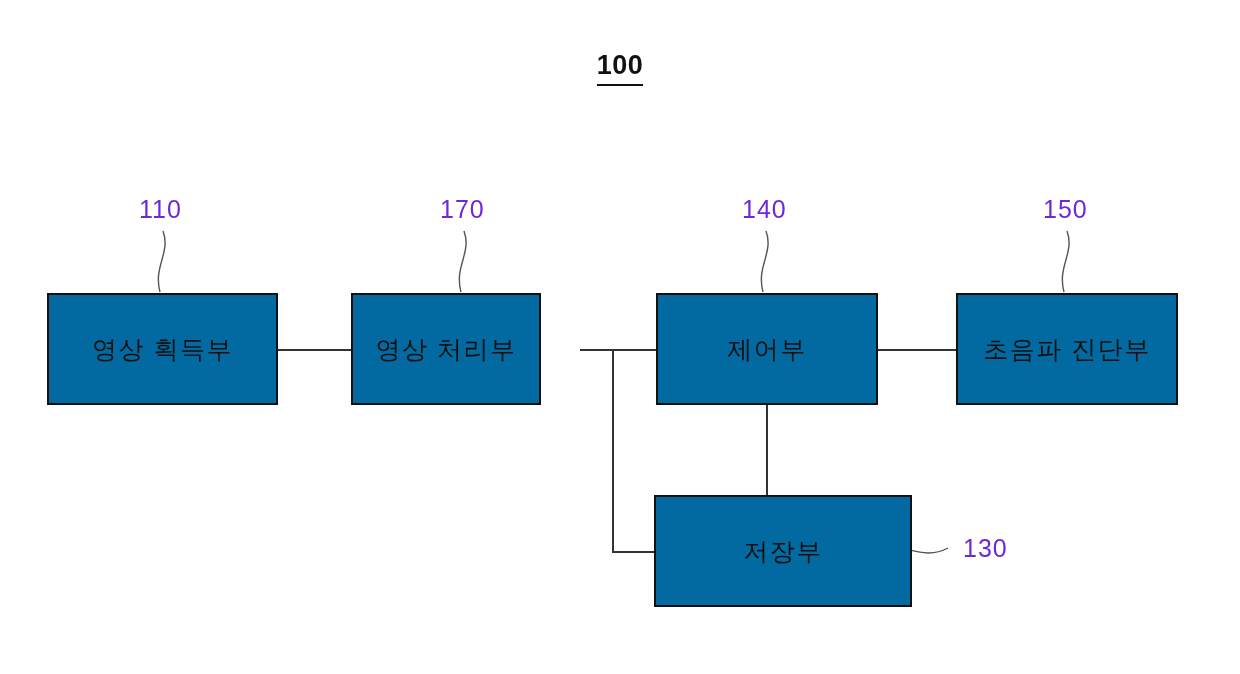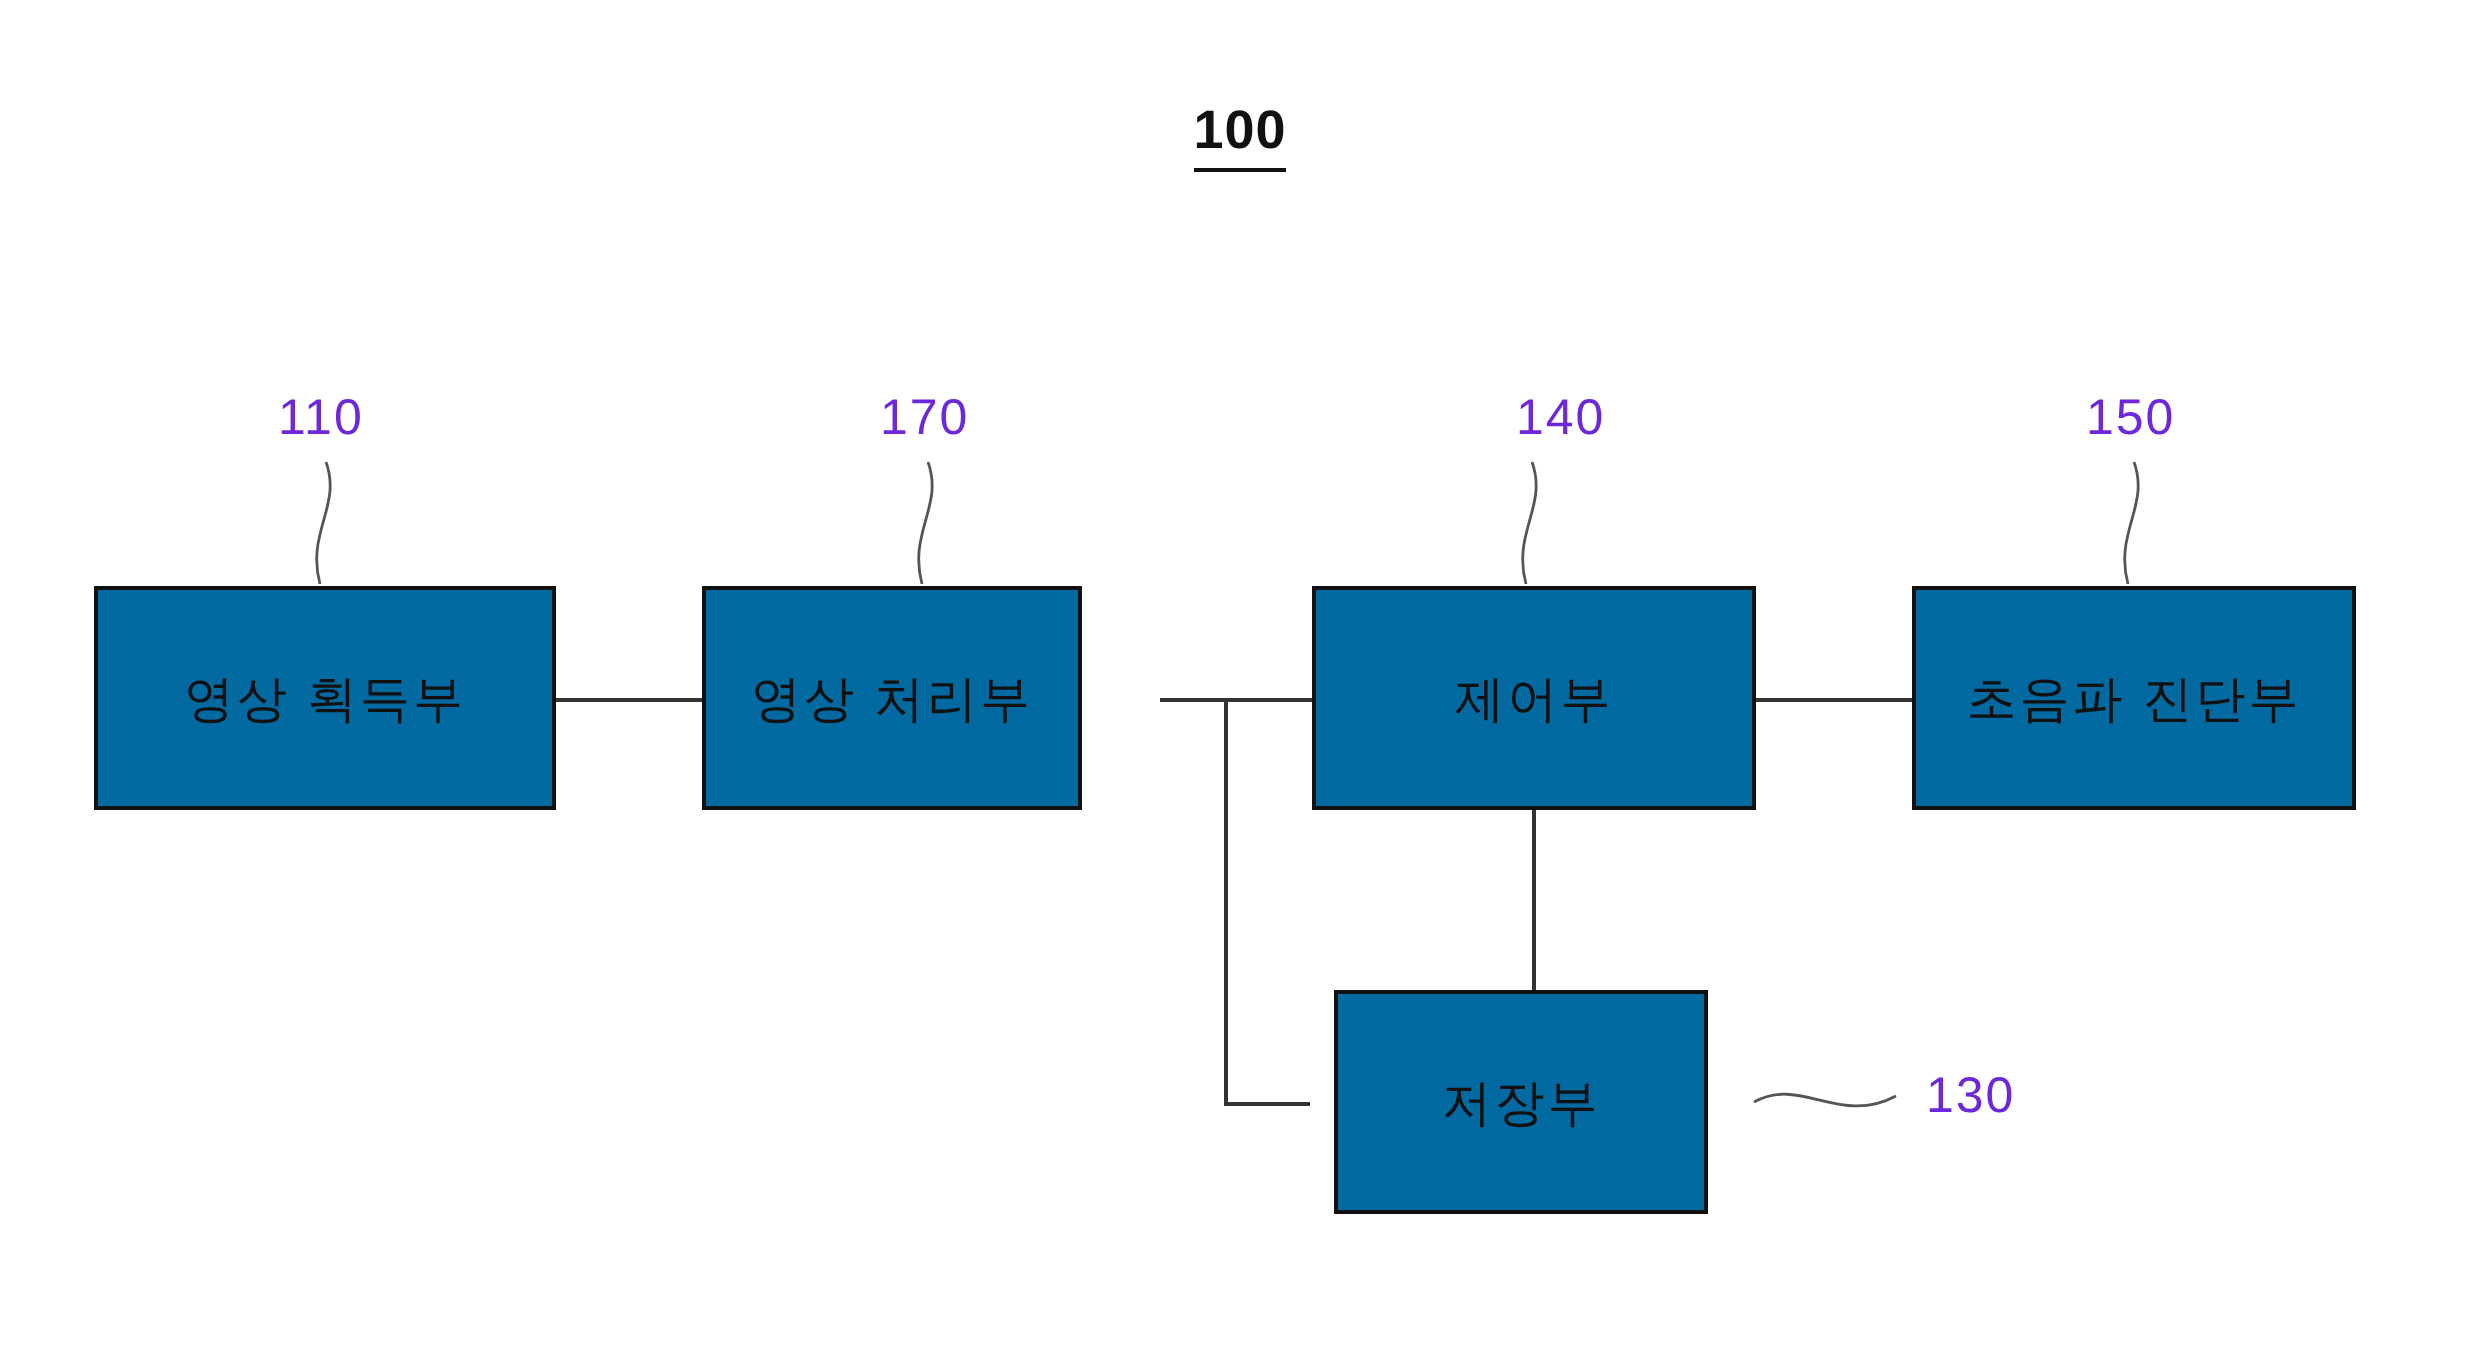--- a/index.html
+++ b/index.html
@@ -102,31 +102,31 @@
   </div>
 
   <div class="block" style="left:656px; top:293px; width:222px; height:112px;">
     <span>제어부</span>
   </div>
 
   <div class="block" style="left:956px; top:293px; width:222px; height:112px;">
     <span>초음파 진단부</span>
   </div>
 
-  <div class="block" style="left:654px; top:495px; width:187px; height:112px;margin-left:13px;">
+  <div class="block" style="left:654px; top:495px; width:258px; height:112px;">
     <span>저장부</span>
   </div>
 
   <div class="ref-num" style="left:139px; top:195px;">
     <span>110</span>
   </div>
   <div class="ref-num" style="left:440px; top:195px;">
     <span>170</span>
   </div>
-  <div class="ref-num" style="left:742px; top:195px;margin-left:16px;">
+  <div class="ref-num" style="left:742px; top:195px;">
     <span>140</span>
   </div>
   <div class="ref-num" style="left:1043px; top:195px;">
     <span>150</span>
   </div>
   <div class="ref-num" style="left:963px; top:534px;">
     <span>130</span>
   </div>
 
   <svg class="leaders" viewBox="0 0 1240 674">

